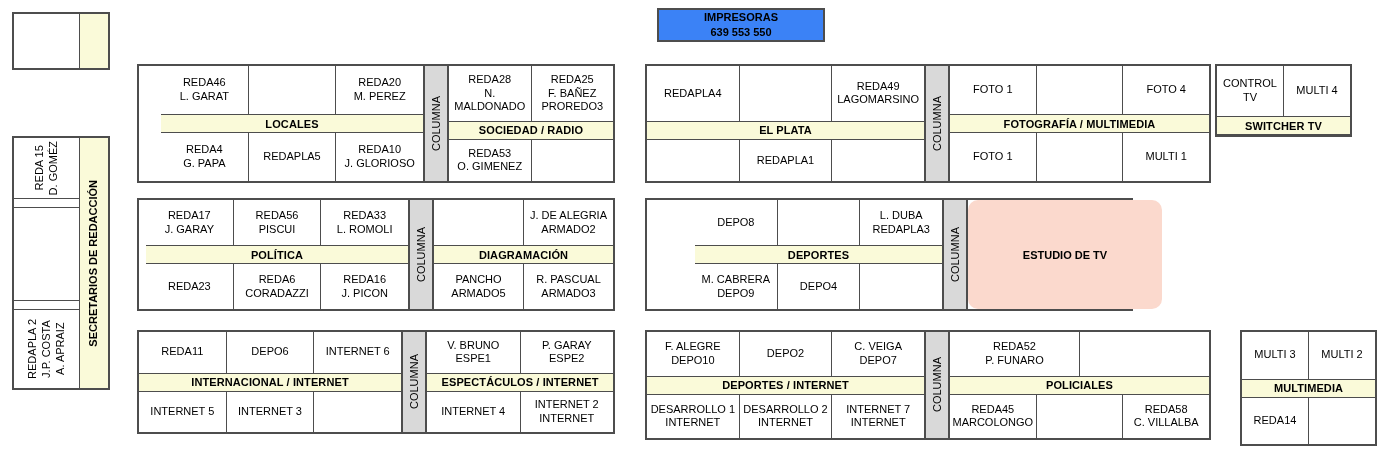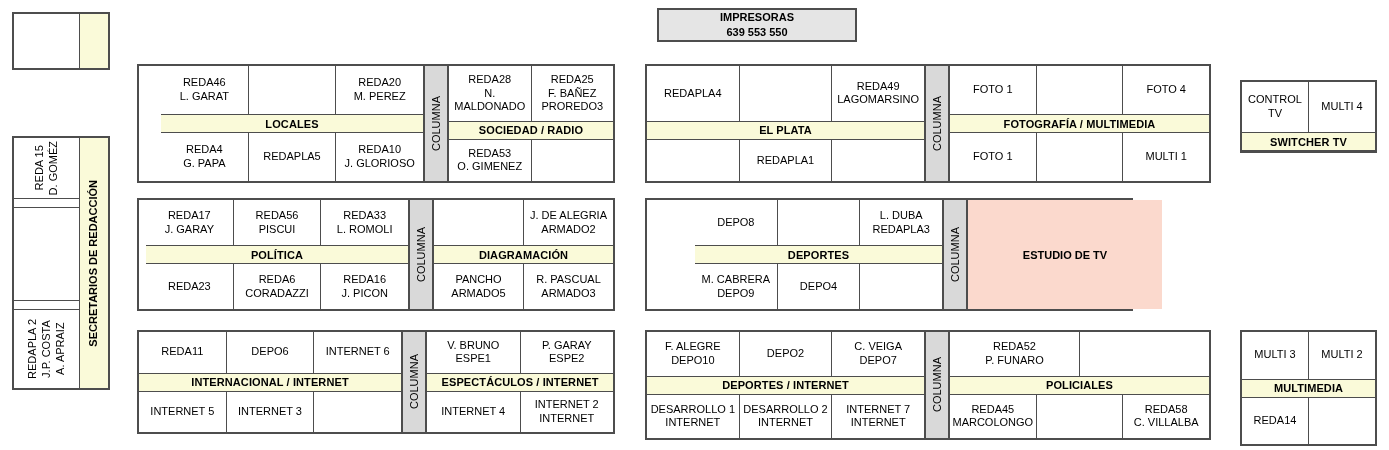--- a/index.html
+++ b/index.html
@@ -85,20 +85,21 @@
 
   
   .studio {
     flex: 0 0 194px;
     background: #fbd9cd;
     display: flex;
     align-items: center;
     justify-content: center;
     font-weight: bold;
     font-size: 11px;
+    border-radius: 10px;
   }
 
   
   .side-top {
     position: absolute;
     left: 12px; top: 12px; width: 98px; height: 58px;
     border: 2px solid #4d4d4d;
     box-sizing: border-box;
     display: flex;
   }
@@ -139,23 +140,23 @@
     background: #fafad9;
     display: flex;
     align-items: center;
     justify-content: center;
   }
   .side-vert-band .vtext { font-weight: bold; font-size: 11px; }
 
   
   .printers {
     position: absolute;
-    left: 657px; top: 8px; width: 200px; height: 34px;
+    left: 657px; top: 8px; width: 168px; height: 34px;
     border: 2px solid #4d4d4d;
-    background: #e5e5e5;
+    background: #3b82f6;
     box-sizing: border-box;
     display: flex;
     flex-direction: column;
     align-items: center;
     justify-content: center;
     font-weight: bold;
     font-size: 11px;
     line-height: 1.35;
   }
 </style>
@@ -262,21 +263,21 @@
     </div>
     <div class="band">FOTOGRAFÍA / MULTIMEDIA</div>
     <div class="rowcells">
       <div class="cell">FOTO 1</div>
       <div class="cell"></div>
       <div class="cell">MULTI 1</div>
     </div>
   </div>
 </div>
 
-<div class="blk" style="left:1240px; top:64px; width:137px; height:73px;margin-top:16px;">
+<div class="blk" style="left:1215px; top:64px; width:137px; height:73px;">
   <div class="grp">
     <div class="rowcells">
       <div class="cell">CONTROL TV</div>
       <div class="cell">MULTI 4</div>
     </div>
     <div class="band">SWITCHER TV</div>
   </div>
 </div>
 
 <div class="blk" style="left:137px; top:198px; width:478px; height:113px;">

